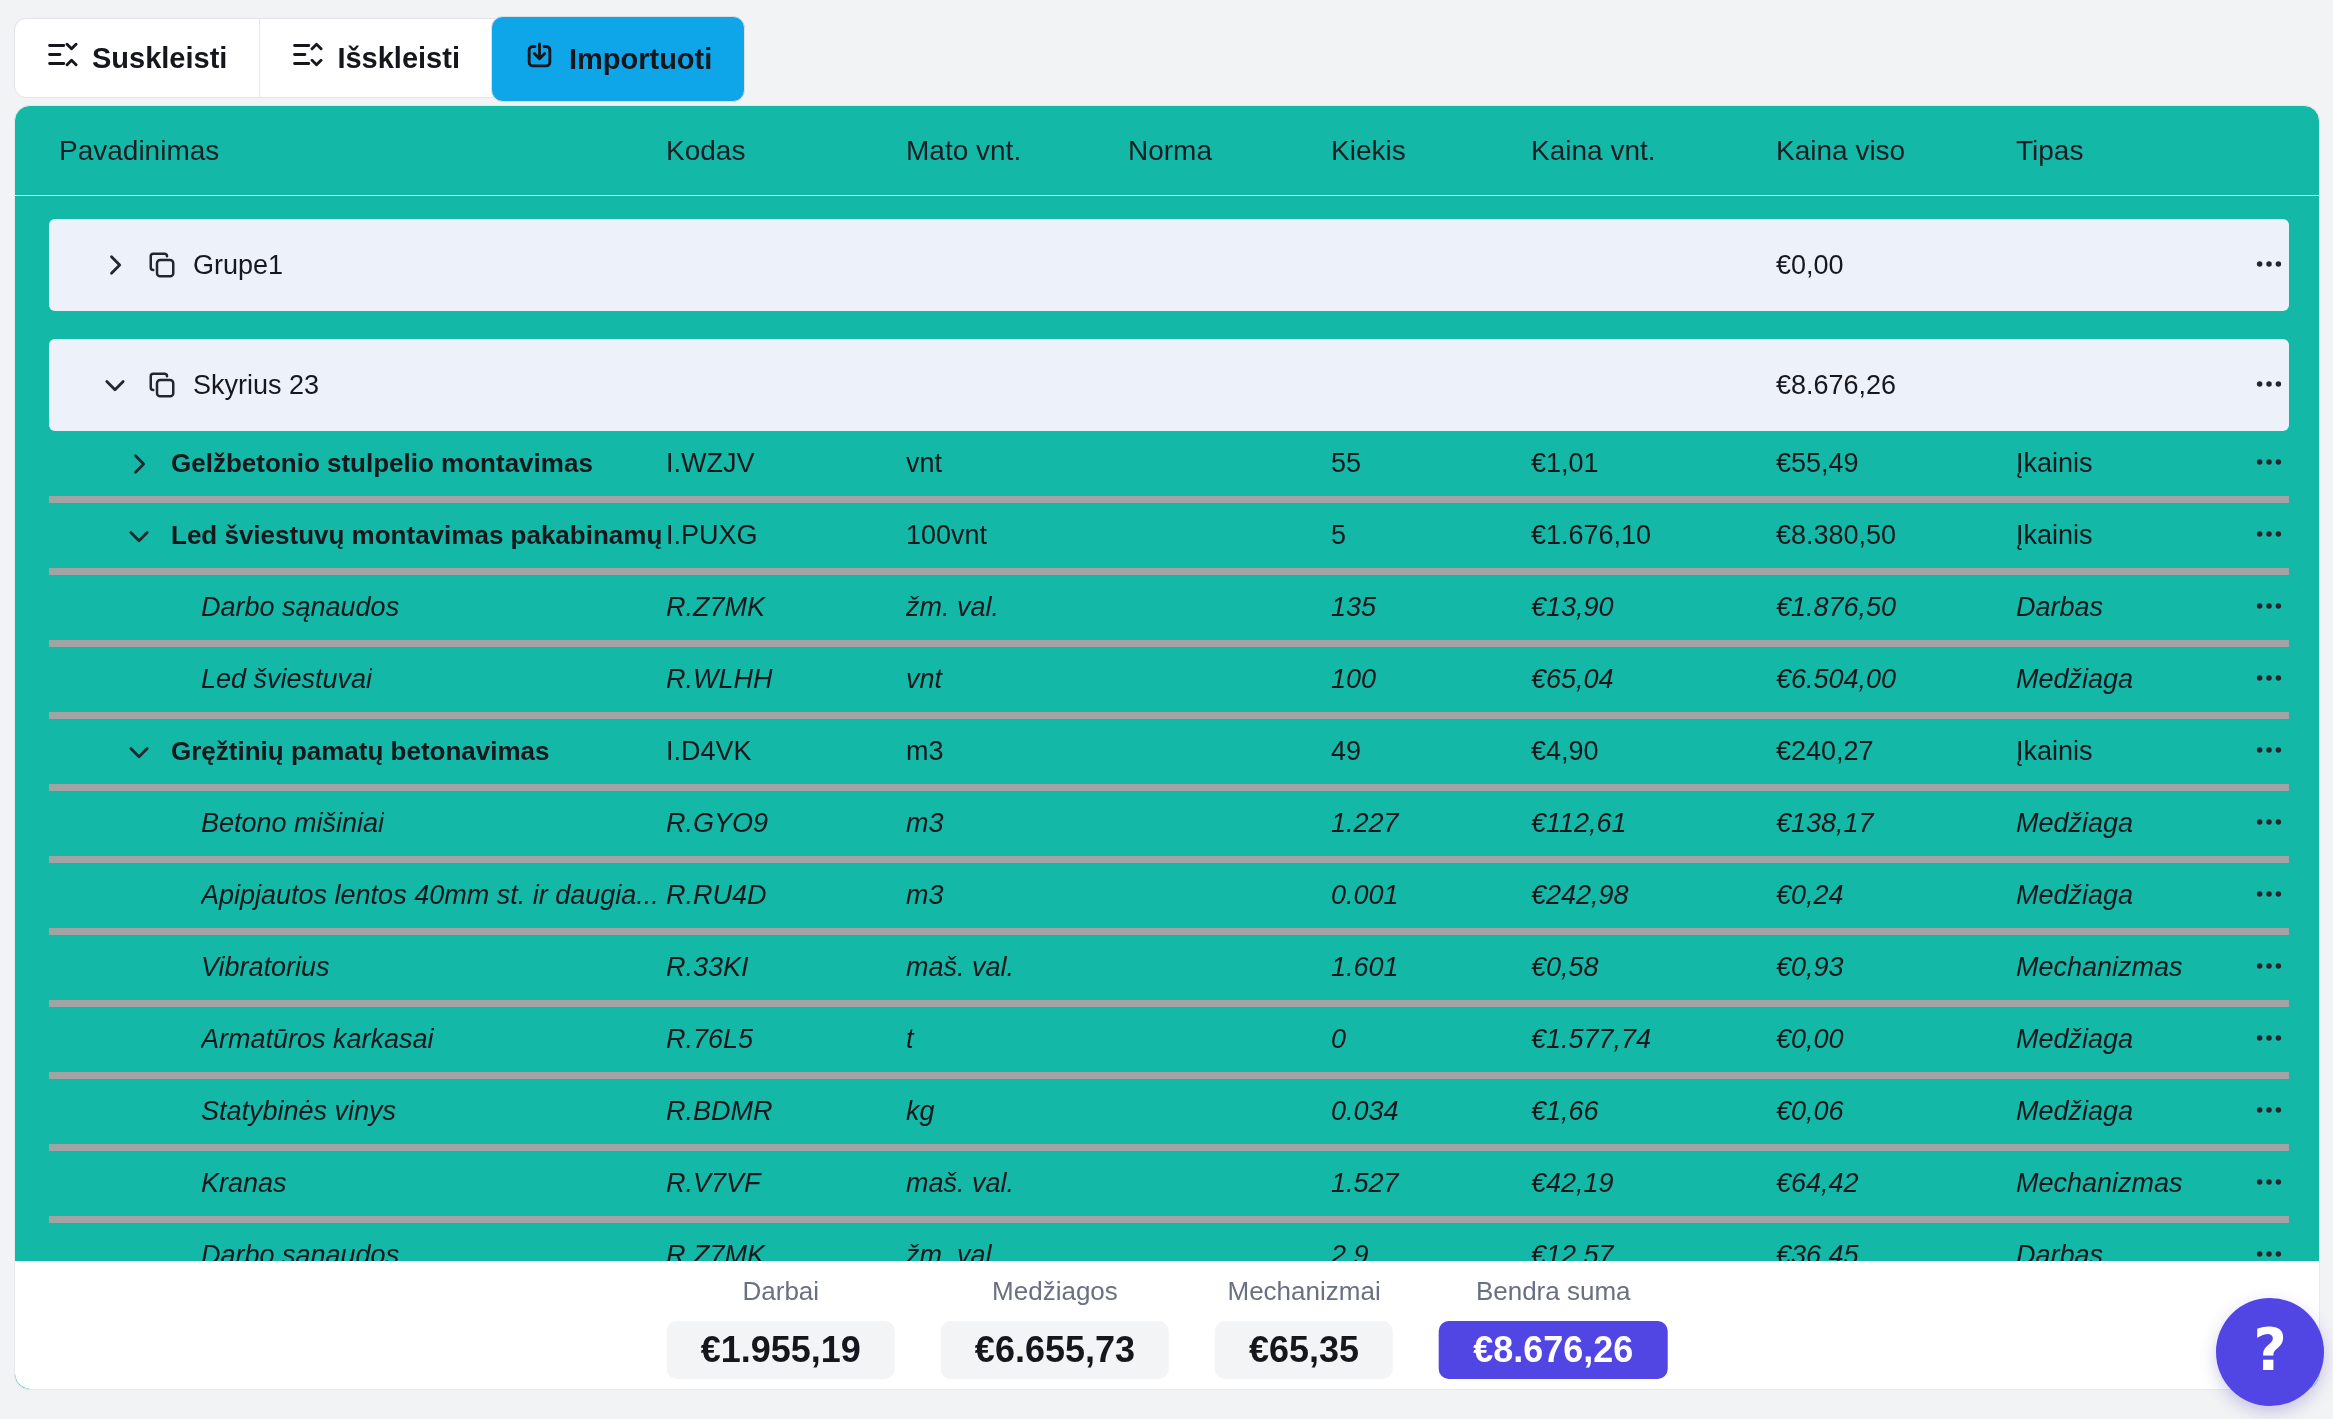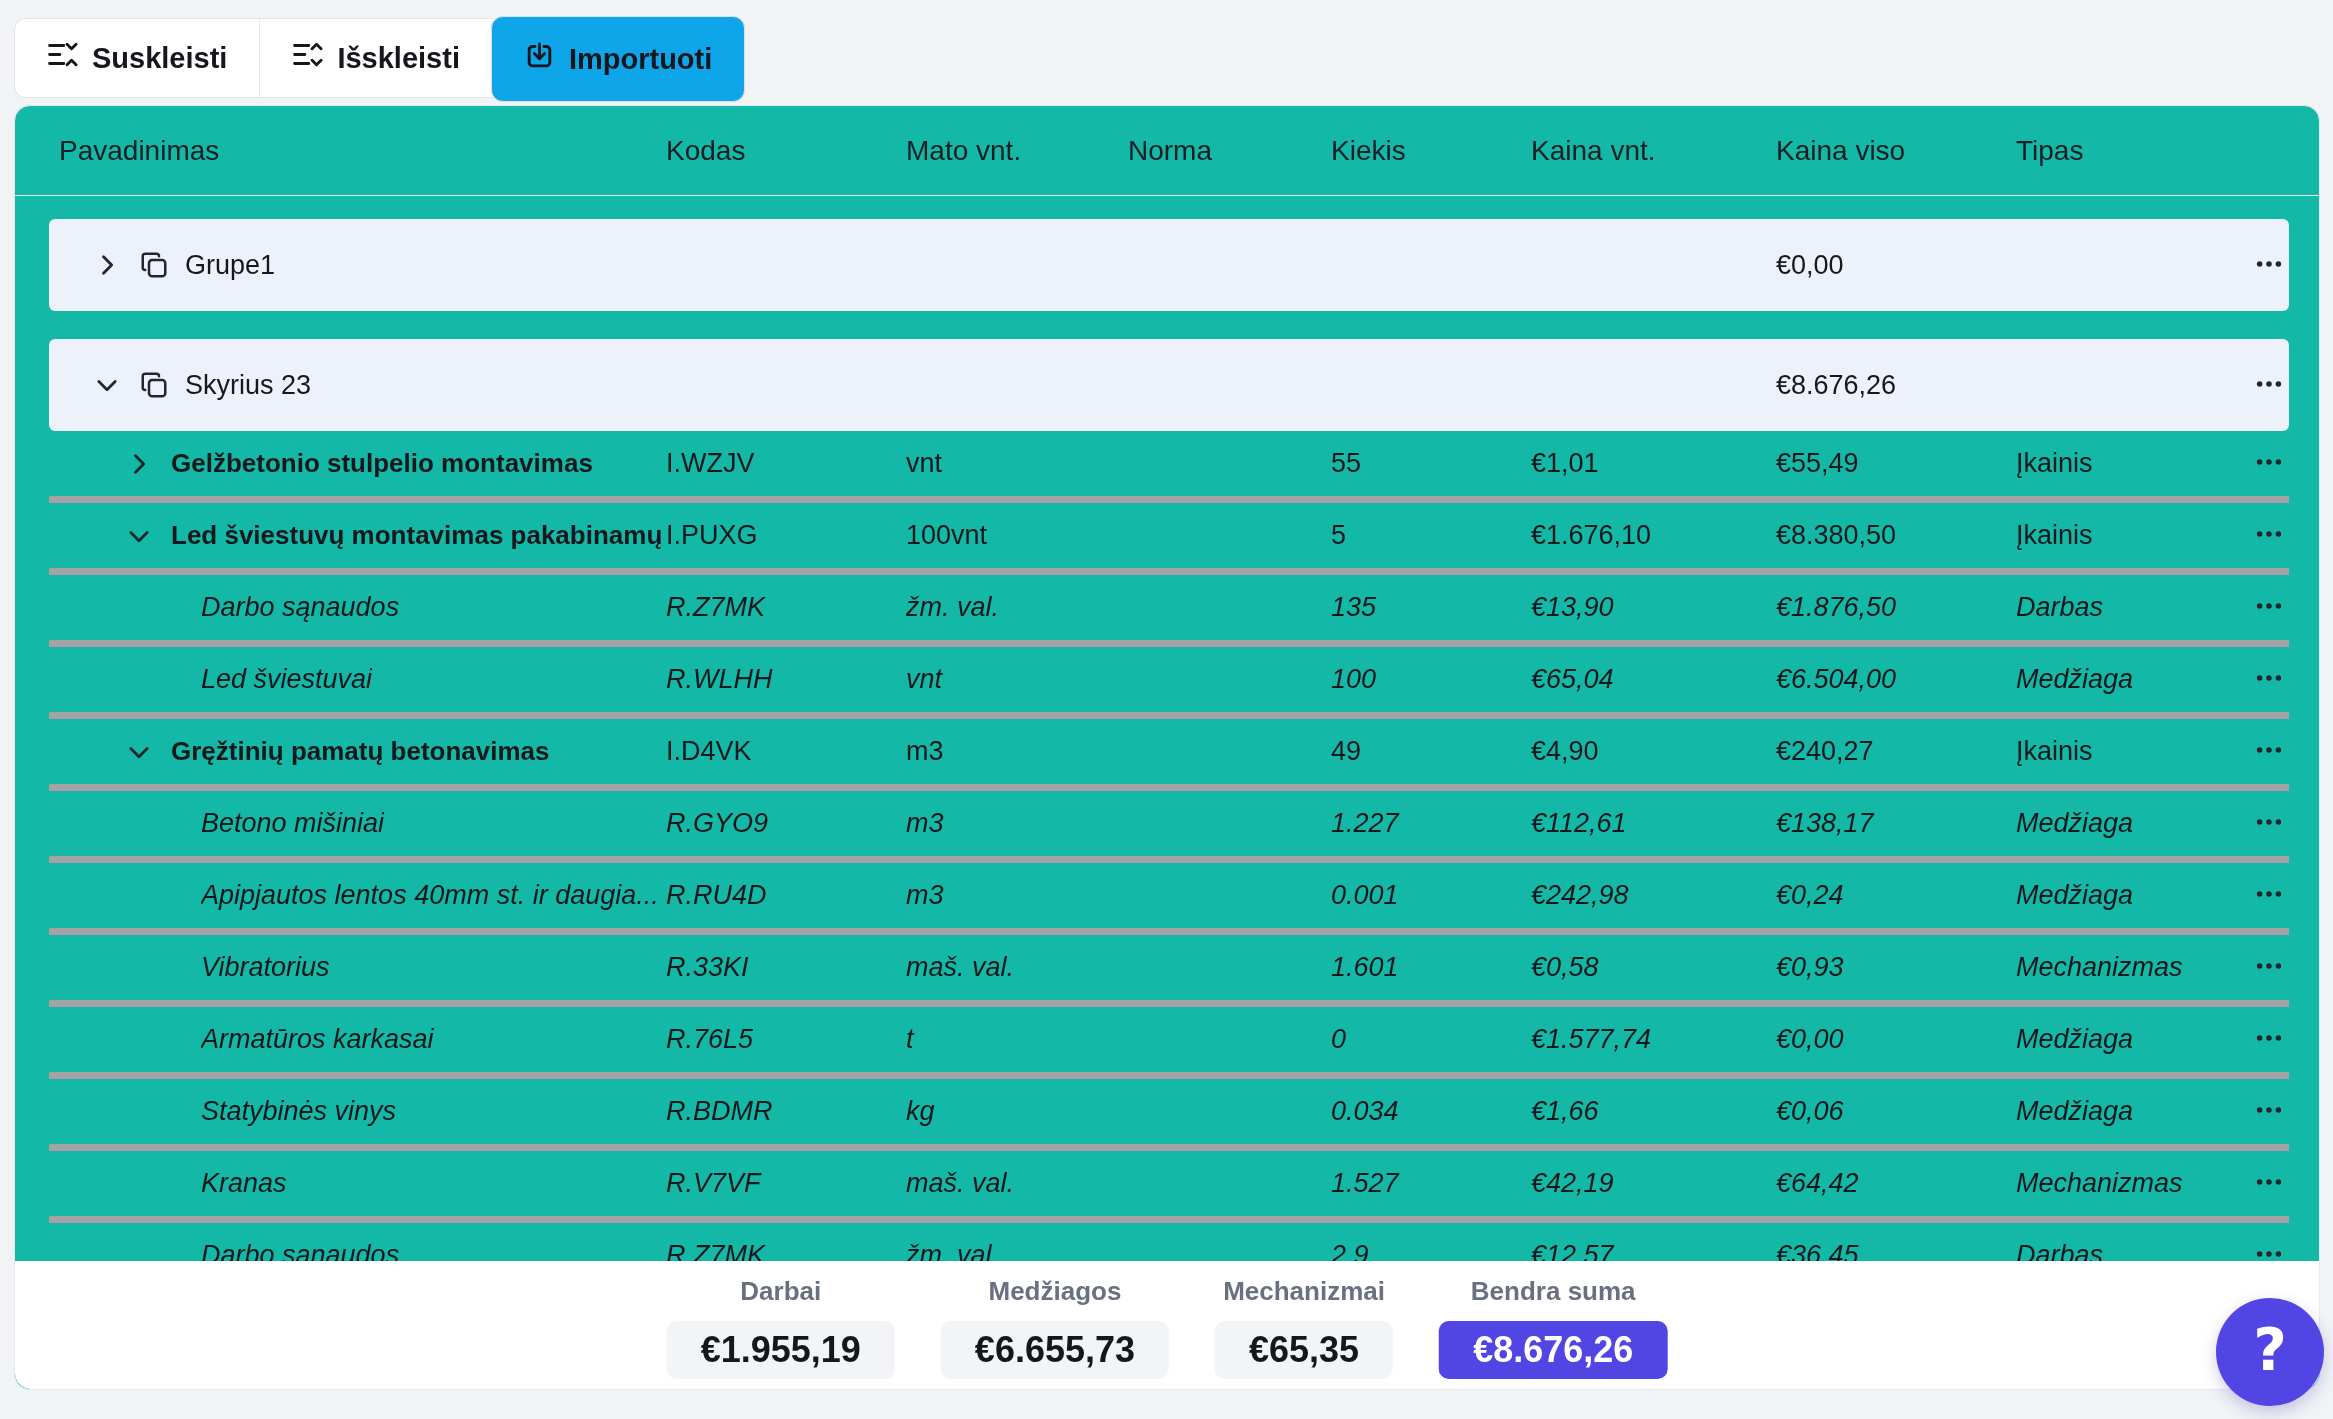--- a/index.html
+++ b/index.html
@@ -56,21 +56,21 @@
   .row.group {
     background:#edf1fa; height:92px; border-radius:6px; margin-top:23px;
   }
   .row.group + .row.group { margin-top:28px; }
   .row.item { height:72px; border-bottom:7px solid #a3a3a3; }
   .row.item.rate .name-label { font-weight:700; font-size:26px; }
   .row.item.resource .cell, .row.item.resource .name-label { font-style:italic; }
 
   .cell { white-space:nowrap; overflow:hidden; text-overflow:ellipsis; }
   .cell-name { display:flex; align-items:center; overflow:hidden; }
-  .row.group   .cell-name { padding-left:40px; }
+  .row.group   .cell-name { padding-left:40px;margin-left:8px; }
   .row.rate    .cell-name { padding-left:72px; }
   .row.resource .cell-name { padding-left:152px; }
 
   .chev-btn {
     width:36px; height:36px; flex:0 0 36px; display:flex; align-items:center;
     justify-content:center; background:transparent; border:none; cursor:pointer;
     margin-right:14px;
   }
   .chev-btn svg { width:28px; height:28px; stroke:#23262c; stroke-width:2.4;
     fill:none; stroke-linecap:round; stroke-linejoin:round; }
@@ -89,21 +89,21 @@
   
   .tfoot {
     position:absolute; left:0; right:0; bottom:0; height:128px;
     background:#ffffff; border-radius:0 0 16px 16px;
   }
   .stats {
     position:absolute; left:50%; top:14px; transform:translateX(-50%);
     display:flex; gap:46px; align-items:flex-start;
   }
   .stat { display:flex; flex-direction:column; align-items:center; gap:14px; }
-  .stat-label { font-size:26px; font-weight:700; color:#697080; line-height:32px; }
+  .stat-label { font-size:26px; font-weight:400; color:#697080; line-height:32px; }
   .stat-pill {
     background:#f3f4f6; border-radius:10px; padding:0 34px; height:58px;
     display:flex; align-items:center; font-size:36px; font-weight:700; color:#15171c;text-align:right;
   }
   .stat-pill.accent { color:#ffffff; }
 
   
   .help-btn {
     position:absolute; left:2216px; top:1298px; width:108px; height:108px;
     border-radius:50%; border:none; cursor:pointer;

